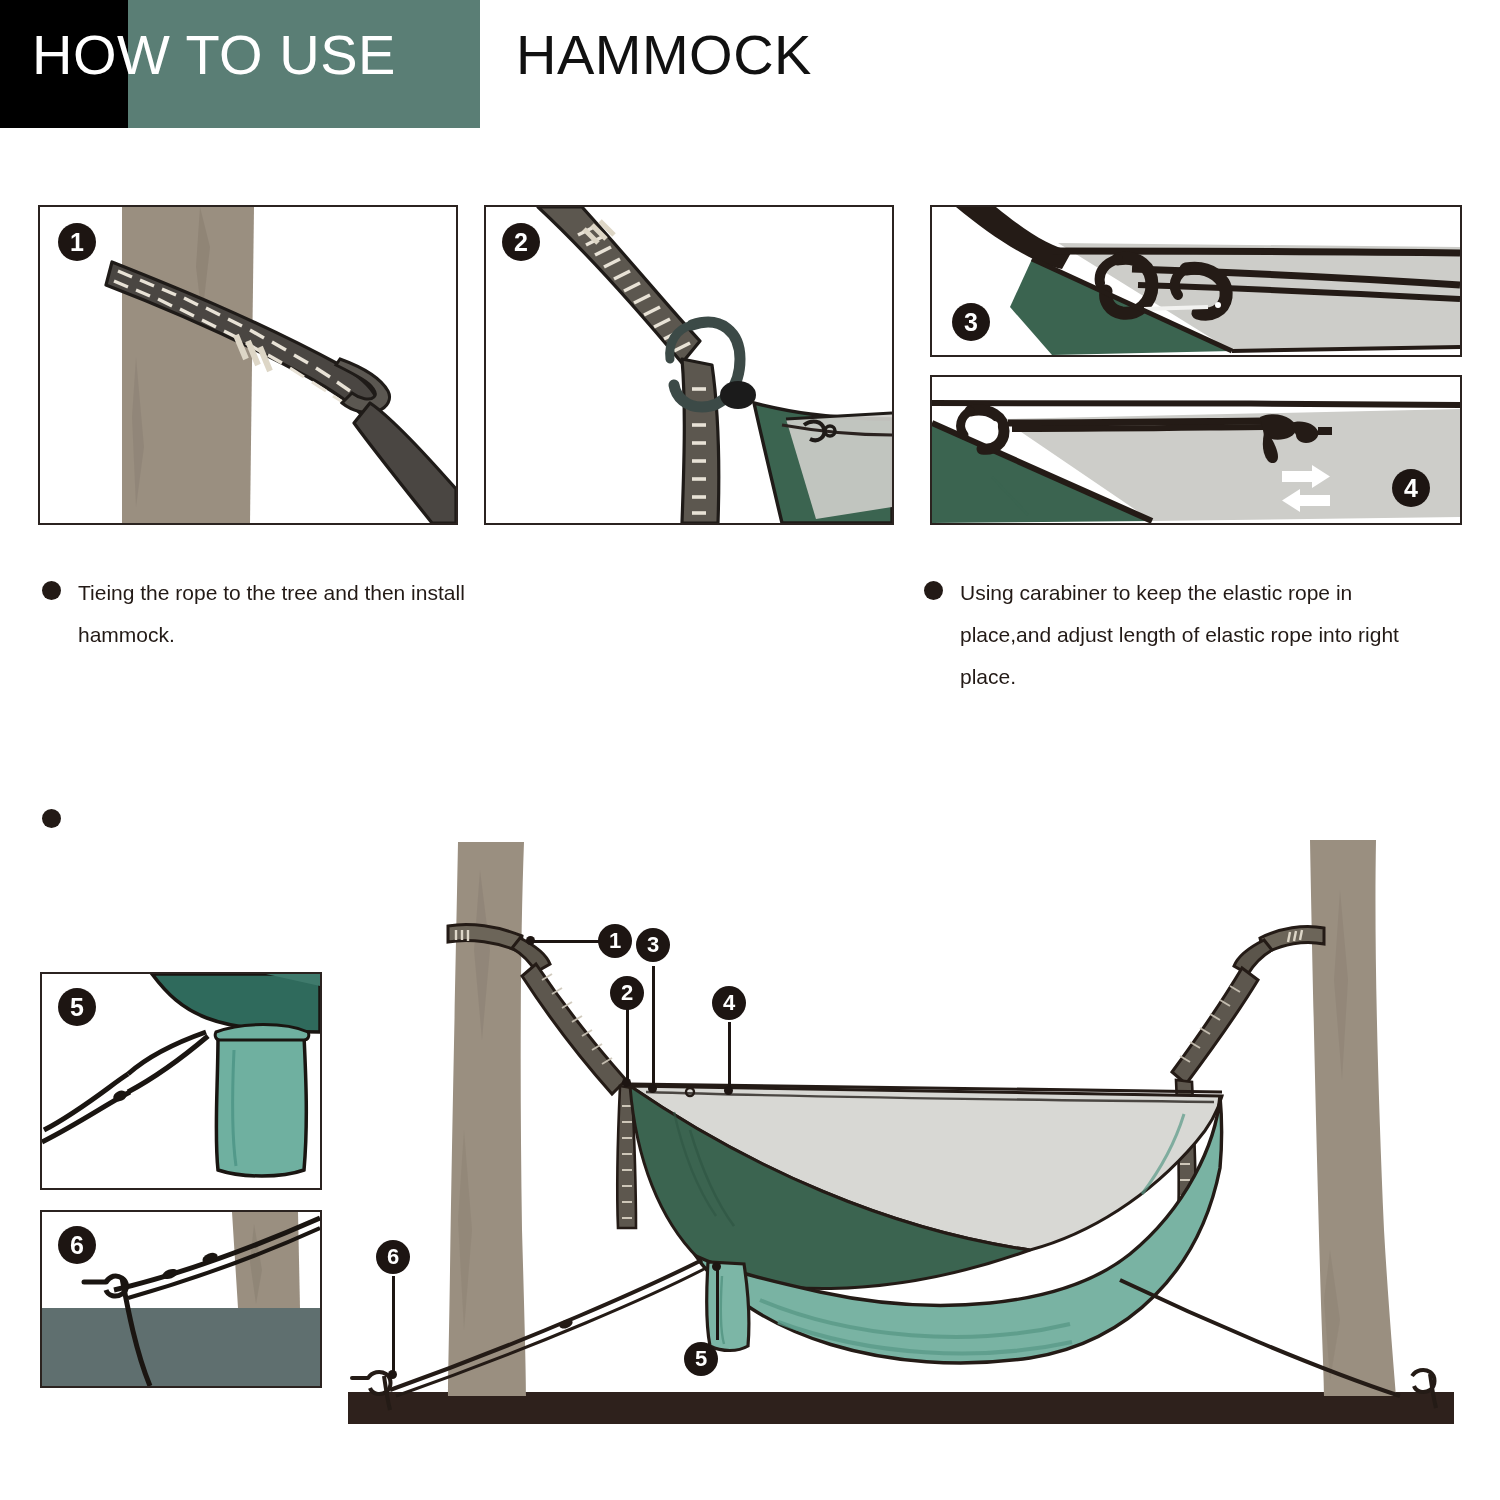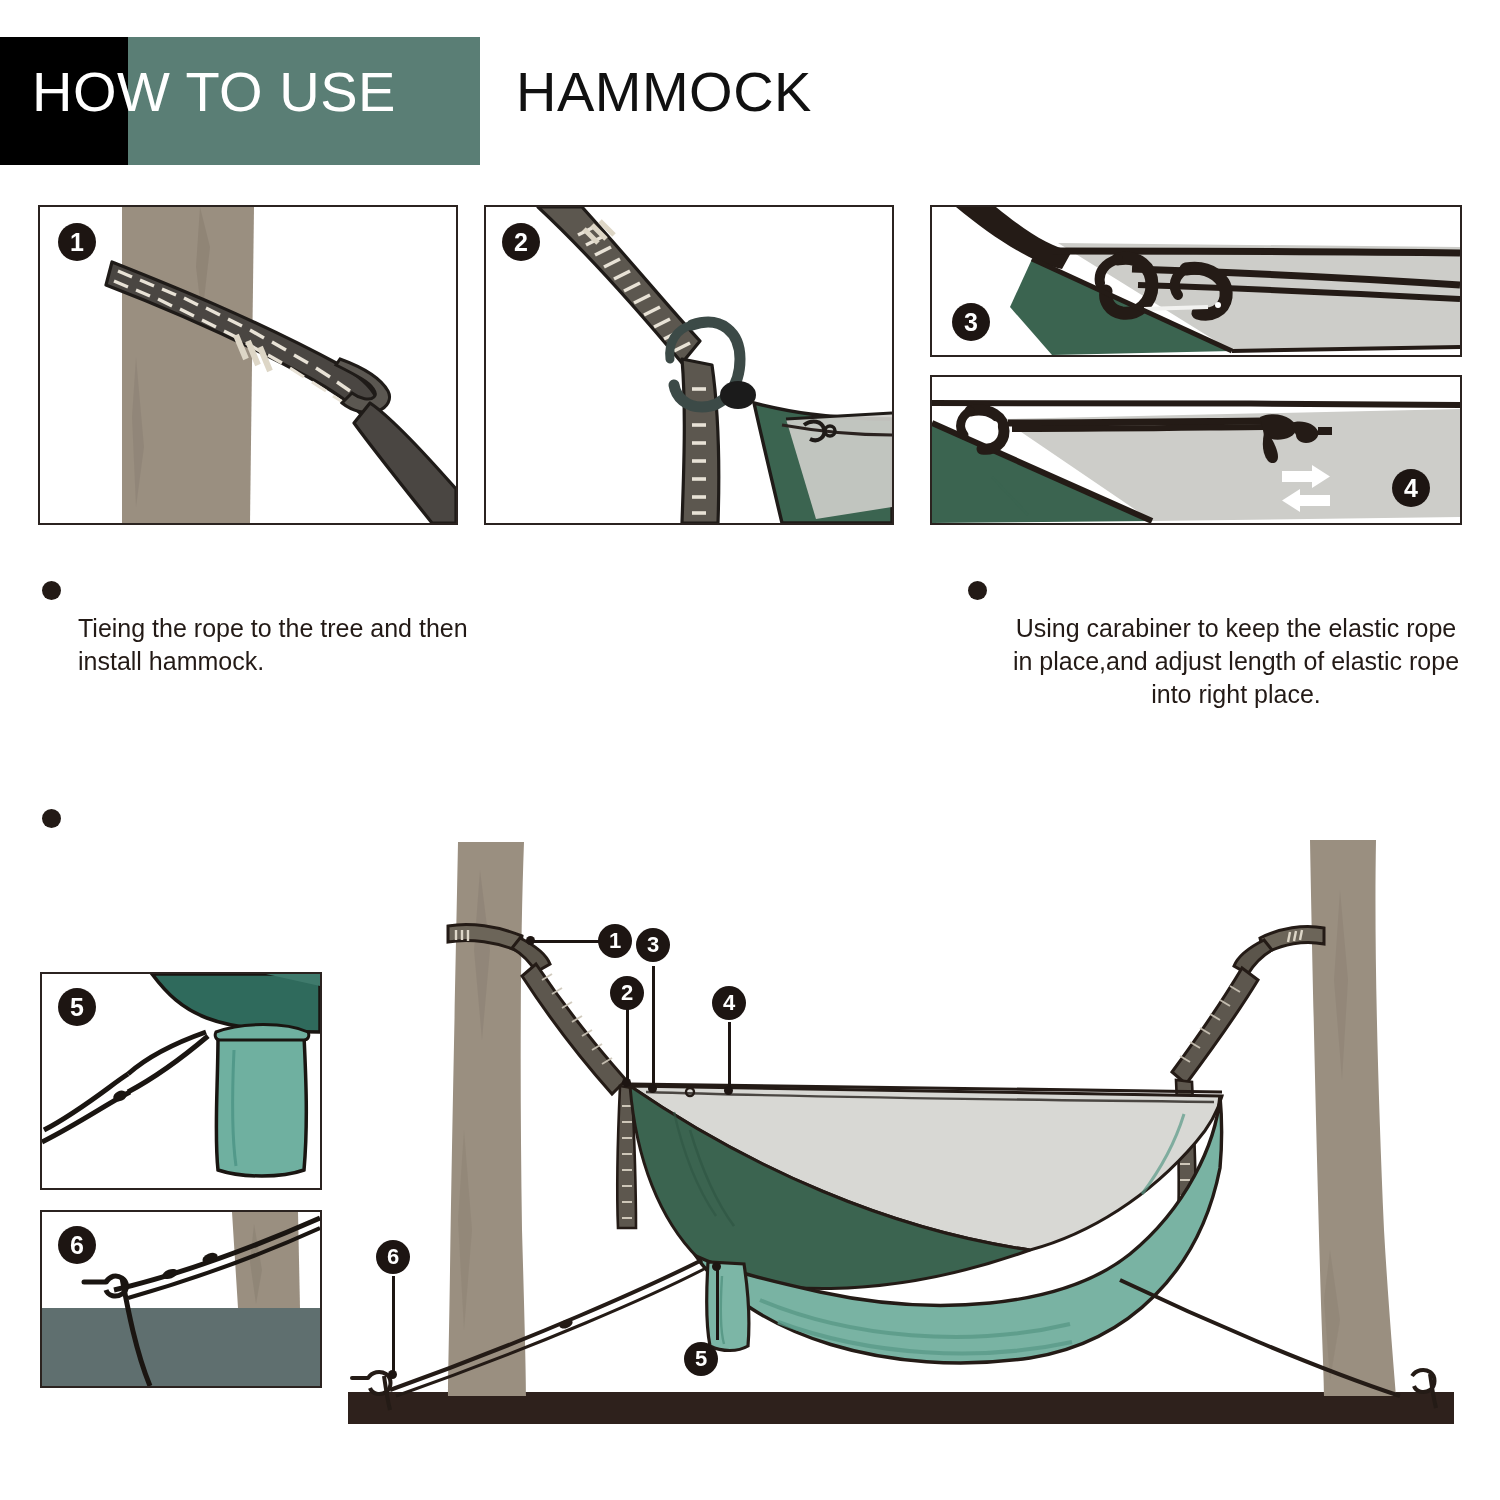--- a/index.html
+++ b/index.html
@@ -6,21 +6,21 @@
   body{
     width:1500px;height:1500px;
     background:#ffffff;
     font-family:"Liberation Sans", sans-serif;
     overflow:hidden;
     position:relative;
   }
   .page{position:relative;width:1500px;height:1500px;}
 
   
-  .header{position:absolute;left:0;top:0;width:1500px;height:130px;margin-top:37px;}
+  .header{position:absolute;left:0;top:0;width:1500px;height:130px;}
   .hdr-black{position:absolute;left:0;top:0;width:128px;height:128px;background:#000000;}
   .hdr-teal{position:absolute;left:128px;top:0;width:352px;height:128px;background:#5a7e75;}
   .hdr-title-a{
     position:absolute;left:32px;top:24px;
     font-size:56px;letter-spacing:0.5px;color:#ffffff;
     font-family:"Liberation Sans", sans-serif;font-weight:400;
     white-space:nowrap;line-height:62px;
   }
   .hdr-title-b{
     position:absolute;left:516px;top:24px;
@@ -40,25 +40,25 @@
   #panel-5{left:40px;top:972px;width:282px;height:218px;}
   #panel-6{left:40px;top:1210px;width:282px;height:178px;}
 
   
   .caption{position:absolute;display:flex;align-items:flex-start;}
   .bullet{
     width:19px;height:19px;border-radius:50%;
     background:#231a16;flex:0 0 19px;margin-top:9px;margin-right:17px;
   }
   .caption-text{
-    font-size:25px;line-height:33px;color:#231a16;
-    font-family:"Liberation Sans", sans-serif;font-weight:400;margin-top:40px;
+    font-size:21px;line-height:42px;color:#231a16;
+    font-family:"Liberation Sans", sans-serif;font-weight:400;
   }
   #caption-left{left:42px;top:572px;width:470px;}
-  #caption-right{left:968px;top:572px;width:500px;text-align:center;}
+  #caption-right{left:924px;top:572px;width:500px;}
   #caption-windproof{left:42px;top:800px;width:300px;}
 
   
   #main-scene{position:absolute;left:330px;top:830px;width:1160px;height:620px;}
 
   
   .callout{
     position:absolute;width:34px;height:34px;border-radius:50%;
     background:#1d1512;color:#ffffff;
     display:flex;align-items:center;justify-content:center;

